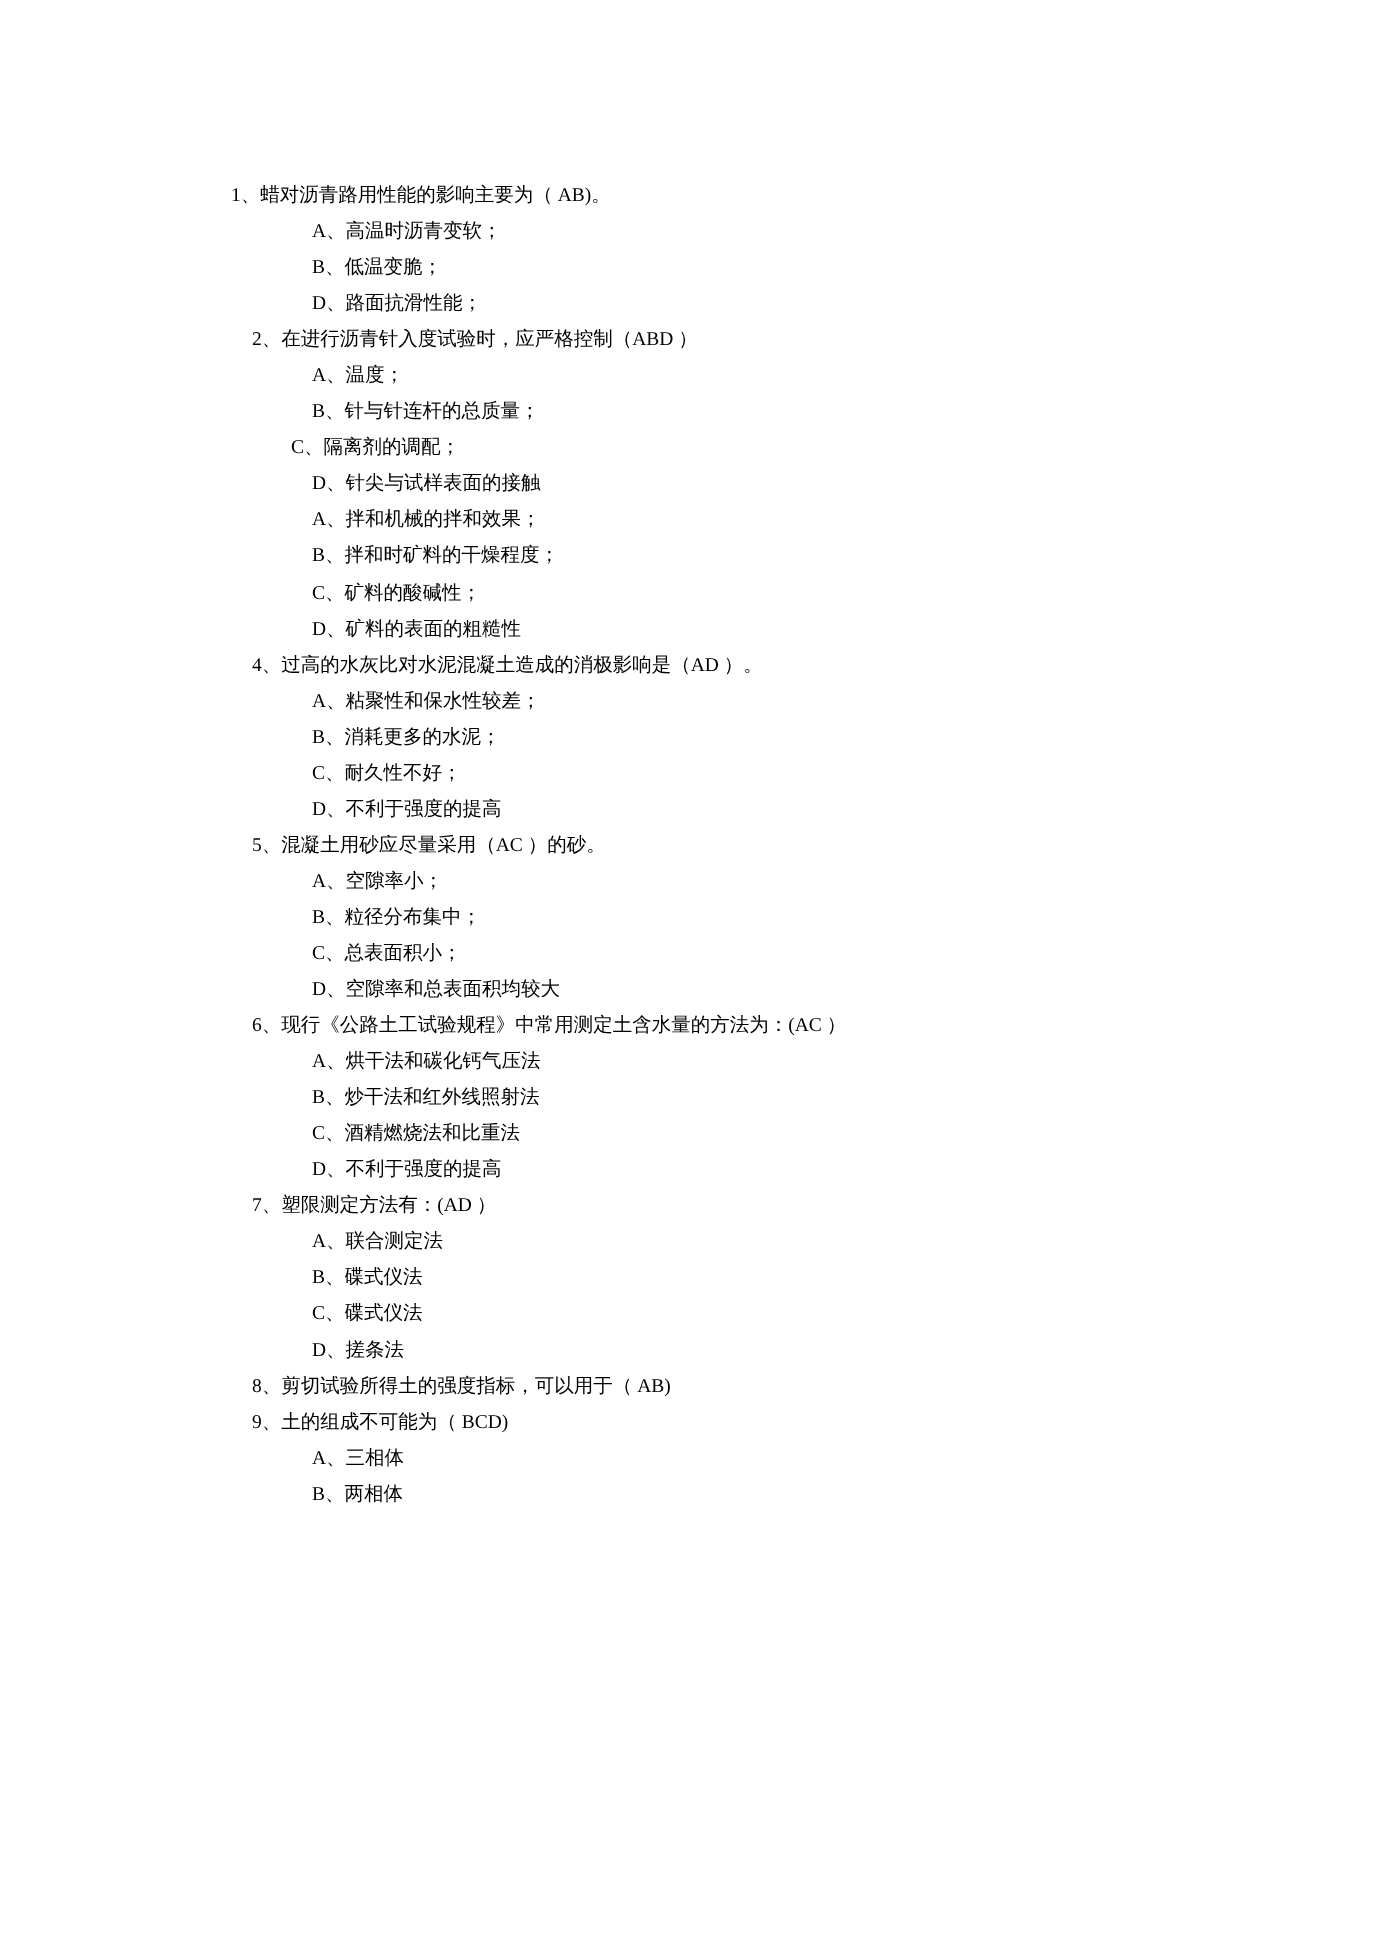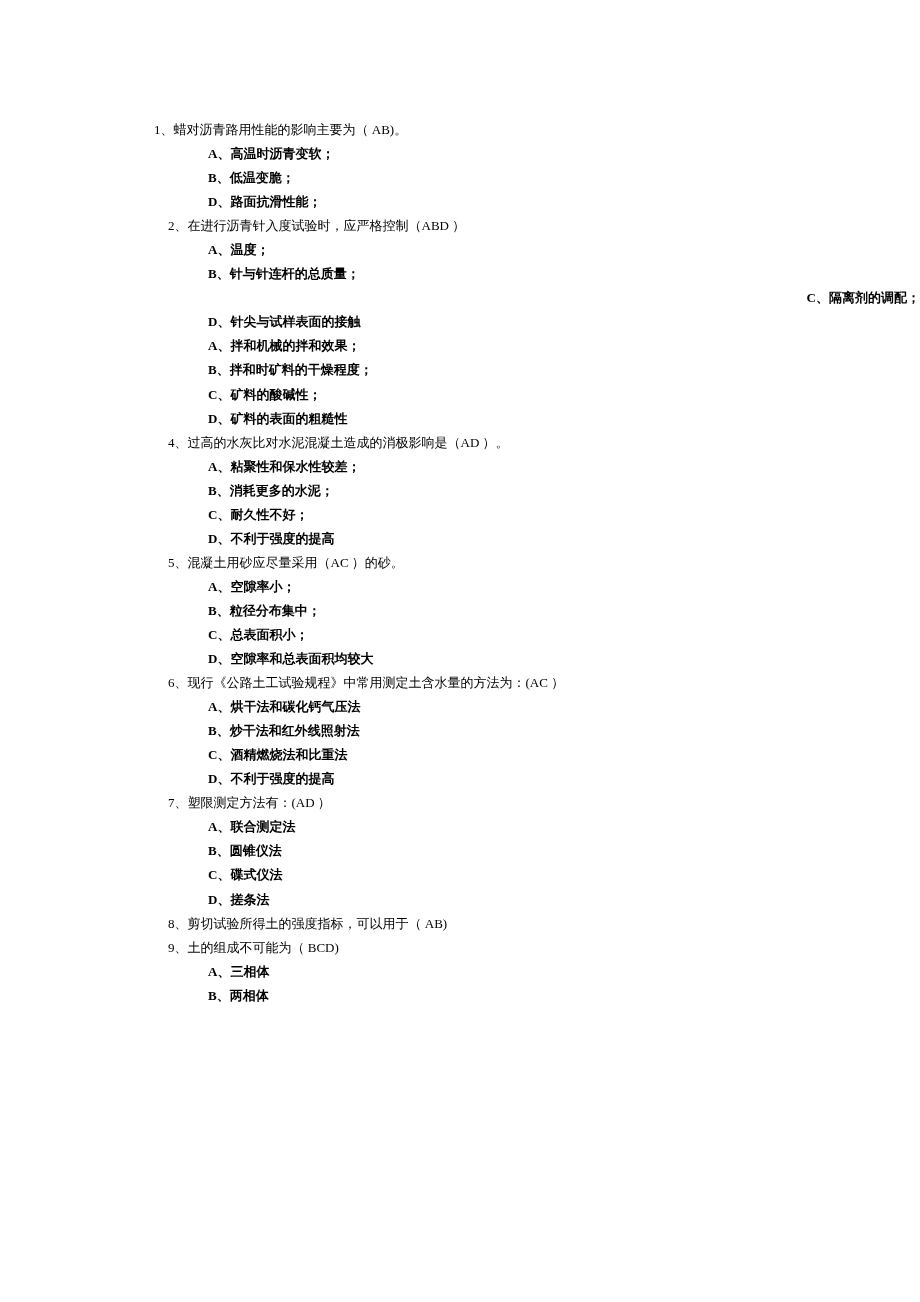--- a/index.html
+++ b/index.html
@@ -13,21 +13,20 @@
       width: 920px;
     }
     .question {
       margin-bottom: 0;
     }
     .q-text {
       display: block;
     }
     .options {
       padding-left: 54px;
-      font-weight: bold;
     }
     .opt {
       display: block;
     }
     .opt-c-special {
       padding-left: 40px;
     }
     .q-indent {
       padding-left: 14px;
     }
@@ -42,21 +41,21 @@
         <span class="opt">A、高温时沥青变软；</span>
         <span class="opt">B、低温变脆；</span>
         <span class="opt">D、路面抗滑性能；</span>
       </div>
     </div>
     <div class="question">
       <span class="q-text q-indent">2、在进行沥青针入度试验时，应严格控制（ABD   ）</span>
       <div class="options">
         <span class="opt">A、温度；</span>
         <span class="opt">B、针与针连杆的总质量；</span>
-        <span class="opt opt-c-special" style="padding-left: 0px; margin-left: -14px; text-align: right;">C、隔离剂的调配；</span>
+        <span class="opt opt-c-special" style="padding-left: 0px; margin-left: -14px;">C、隔离剂的调配；</span>
         <span class="opt">D、针尖与试样表面的接触</span>
       </div>
     </div>
     <div class="question">
       <div class="options">
         <span class="opt">A、拌和机械的拌和效果；</span>
         <span class="opt">B、拌和时矿料的干燥程度；</span>
         <span class="opt">C、矿料的酸碱性；</span>
         <span class="opt">D、矿料的表面的粗糙性</span>
       </div>
@@ -85,21 +84,21 @@
         <span class="opt">A、烘干法和碳化钙气压法</span>
         <span class="opt">B、炒干法和红外线照射法</span>
         <span class="opt">C、酒精燃烧法和比重法</span>
         <span class="opt">D、不利于强度的提高</span>
       </div>
     </div>
     <div class="question">
       <span class="q-text q-indent">7、塑限测定方法有：(AD ）</span>
       <div class="options">
         <span class="opt">A、联合测定法</span>
-        <span class="opt">B、圆锥仪法</span>
+        <span class="opt">B、碟式仪法</span>
         <span class="opt">C、碟式仪法</span>
         <span class="opt">D、搓条法</span>
       </div>
     </div>
     <div class="question">
       <span class="q-text q-indent">8、剪切试验所得土的强度指标，可以用于（ AB)</span>
     </div>
     <div class="question">
       <span class="q-text q-indent">9、土的组成不可能为（ BCD)</span>
       <div class="options">

